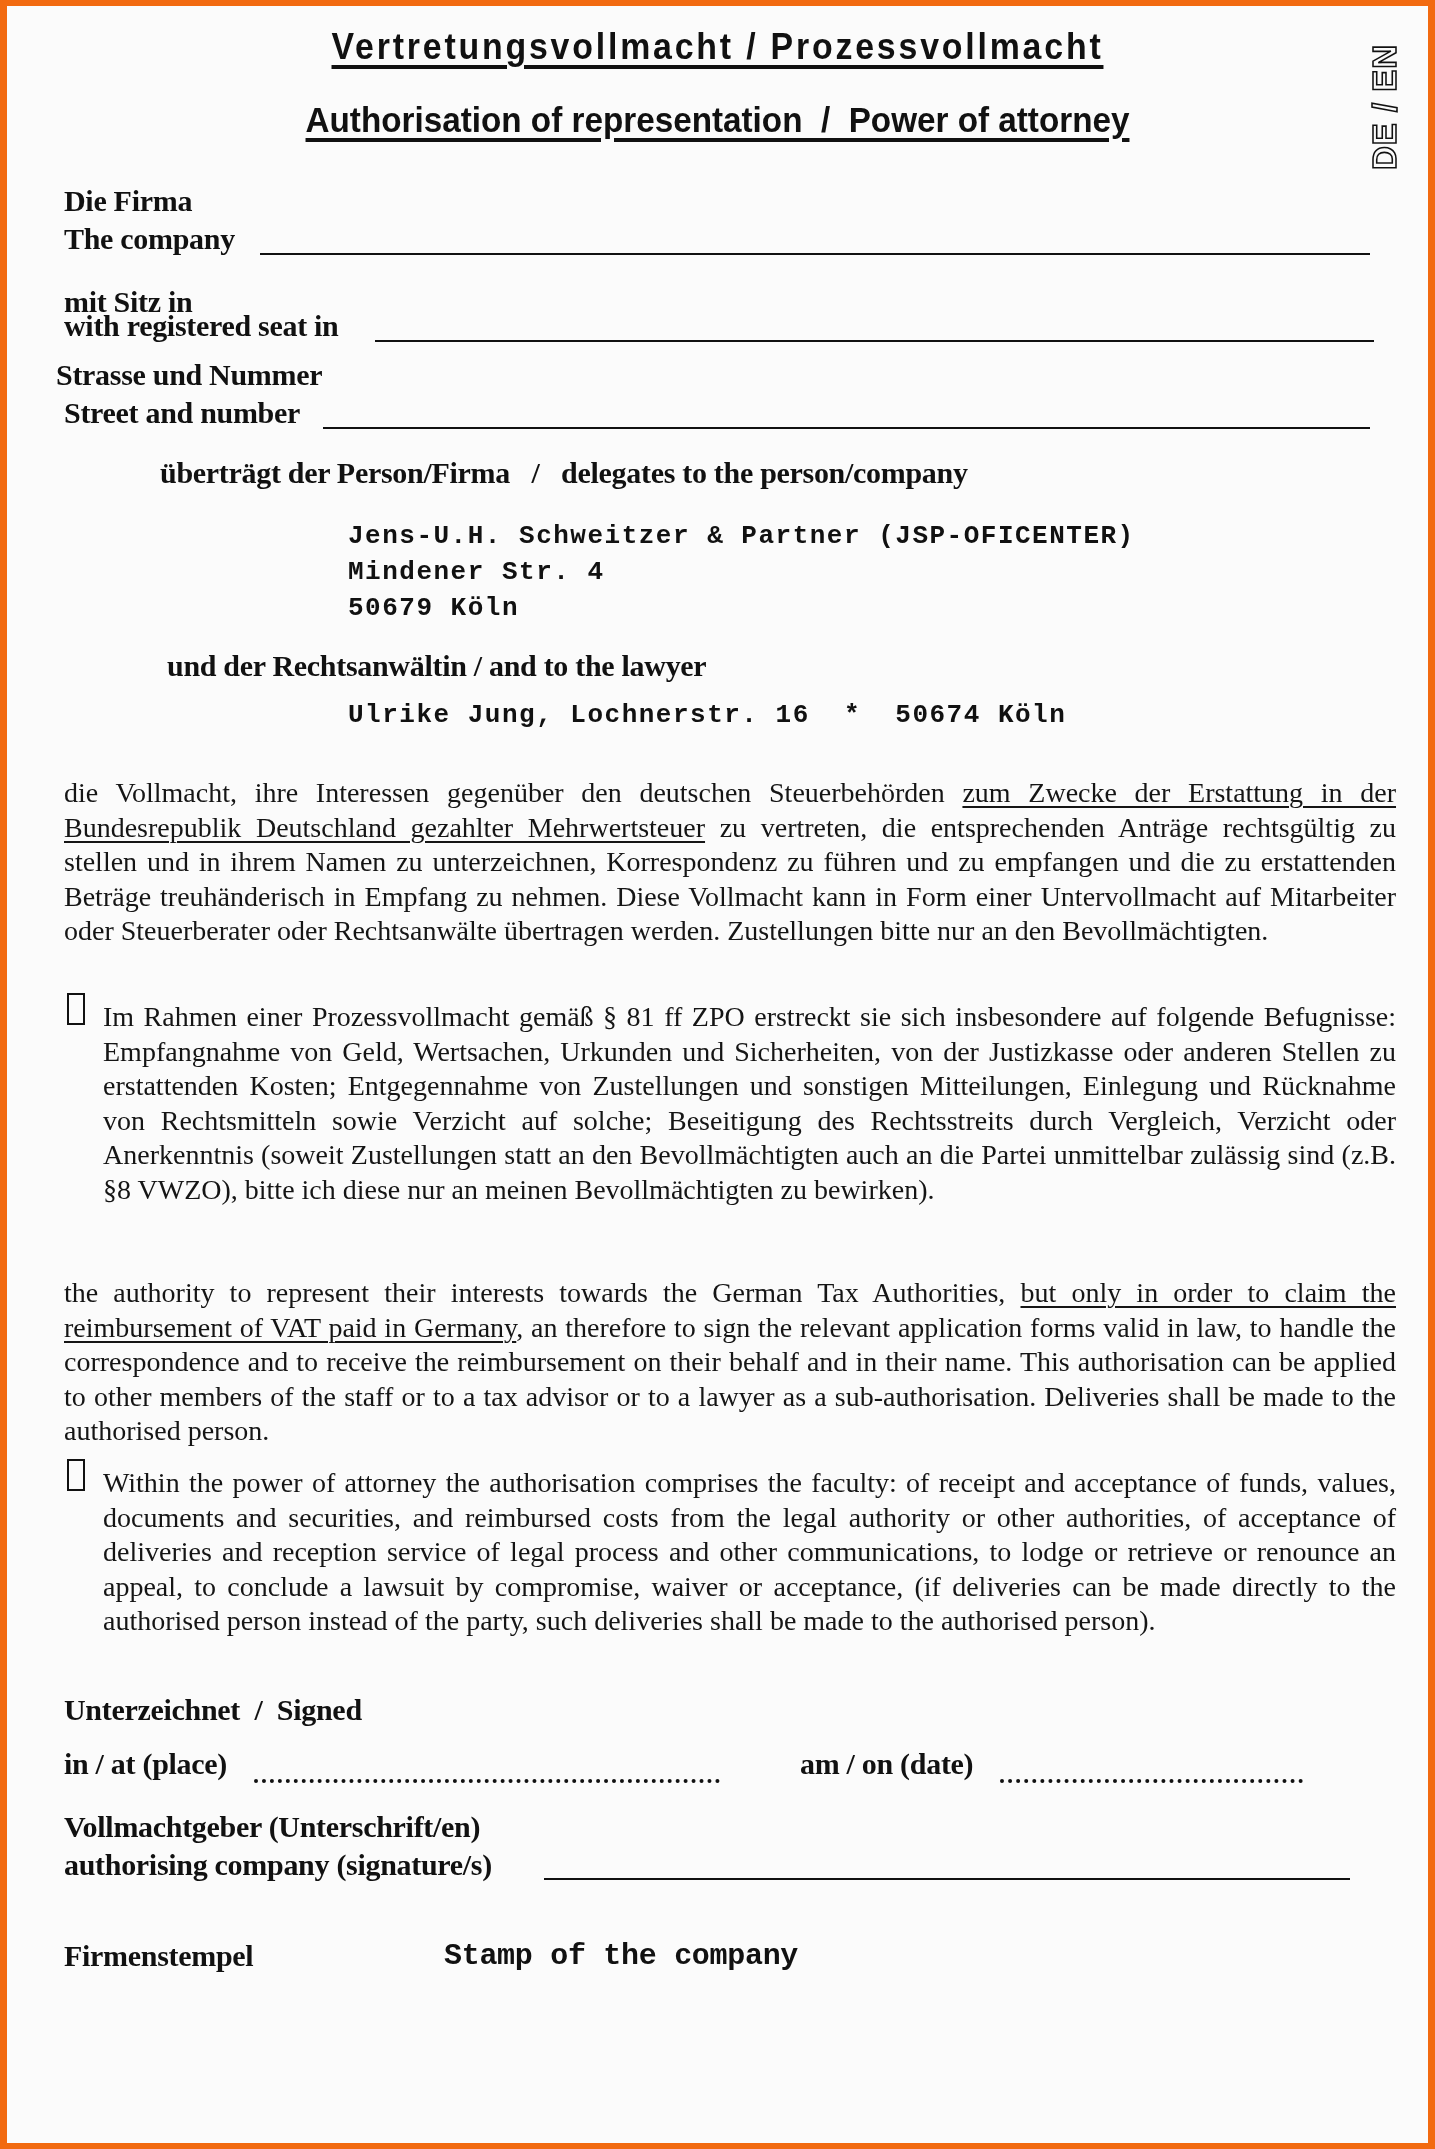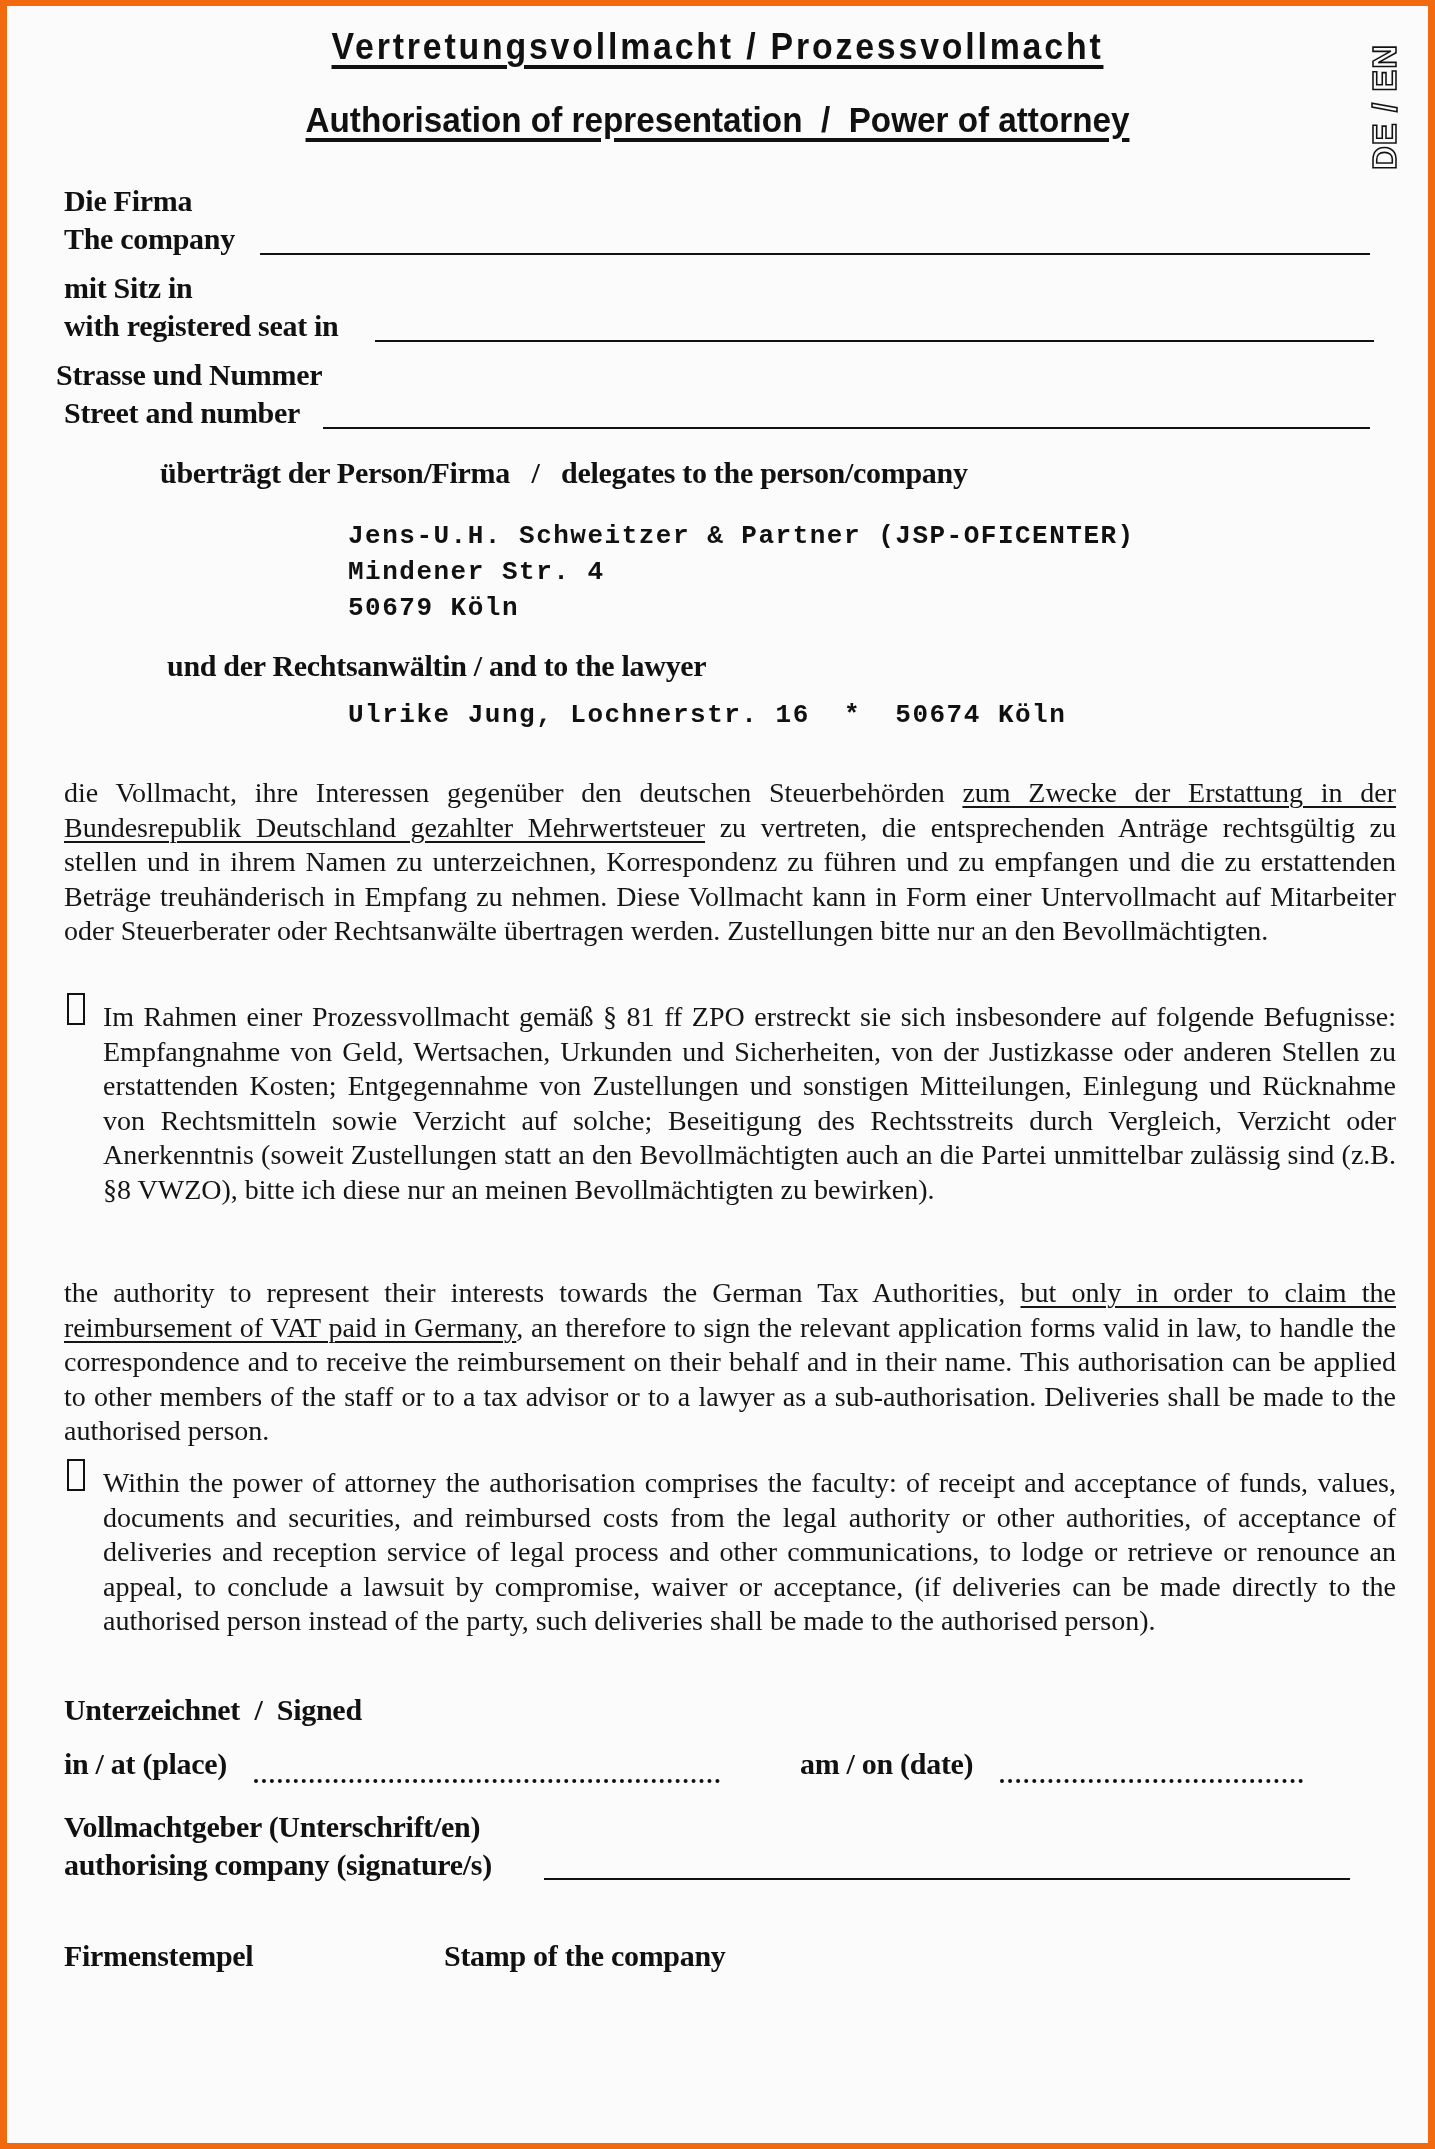--- a/index.html
+++ b/index.html
@@ -103,21 +103,21 @@
 <div class="page"></div>
 
 <div class="abs title-de"><span>Vertretungsvollmacht / Prozessvollmacht</span></div>
 <div class="abs title-en"><span style="white-space:pre">Authorisation of representation  /  Power of attorney</span></div>
 <div class="abs lang-badge">DE / EN</div>
 
 <div class="abs lbl" style="left:64px; top:184px;">Die Firma</div>
 <div class="abs lbl" style="left:64px; top:222px;">The company</div>
 <div class="fill-line" style="left:260px; top:253px; width:1110px;"><span></span></div>
 
-<div class="abs lbl" style="left:64px; top:271px;">mit Sitz in</div>
+<div class="abs lbl" style="left:64px; top:285px;">mit Sitz in</div>
 <div class="abs lbl" style="left:64px; top:309px;">with registered seat in</div>
 <div class="fill-line" style="left:375px; top:340px; width:999px;"><span></span></div>
 
 <div class="abs lbl" style="left:56px; top:358px;">Strasse und Nummer</div>
 <div class="abs lbl" style="left:64px; top:396px;">Street and number</div>
 <div class="fill-line" style="left:323px; top:427px; width:1047px;"><span></span></div>
 
 <div class="abs lbl" style="left:160px; top:456px; white-space:pre;">überträgt der Person/Firma   /   delegates to the person/company</div>
 <div class="abs mono" style="left:348px; top:521px;">Jens-U.H. Schweitzer &amp; Partner (JSP-OFICENTER)</div>
 <div class="abs mono" style="left:348px; top:557px;">Mindener Str. 4</div>
@@ -142,13 +142,13 @@
 <div class="dot-line" style="left:254px; top:1779px; width:466px;"><span></span></div>
 
 <div class="abs lbl" style="left:800px; top:1747px;">am / on (date)</div>
 <div class="dot-line" style="left:1000px; top:1779px; width:303px;"><span></span></div>
 
 <div class="abs lbl" style="left:64px; top:1810px;">Vollmachtgeber (Unterschrift/en)</div>
 <div class="abs lbl" style="left:64px; top:1848px;">authorising company (signature/s)</div>
 <div class="fill-line" style="left:544px; top:1878px; width:806px;"><span></span></div>
 
 <div class="abs lbl" style="left:64px; top:1939px;">Firmenstempel</div>
-<div class="abs lbl" style="left:444px; top:1939px;">Stamp of the company</div>
+<div class="abs lbl" style="left:444px; top:1939px;font-family:Liberation Mono, monospace;">Stamp of the company</div>
 
 </body></html>

